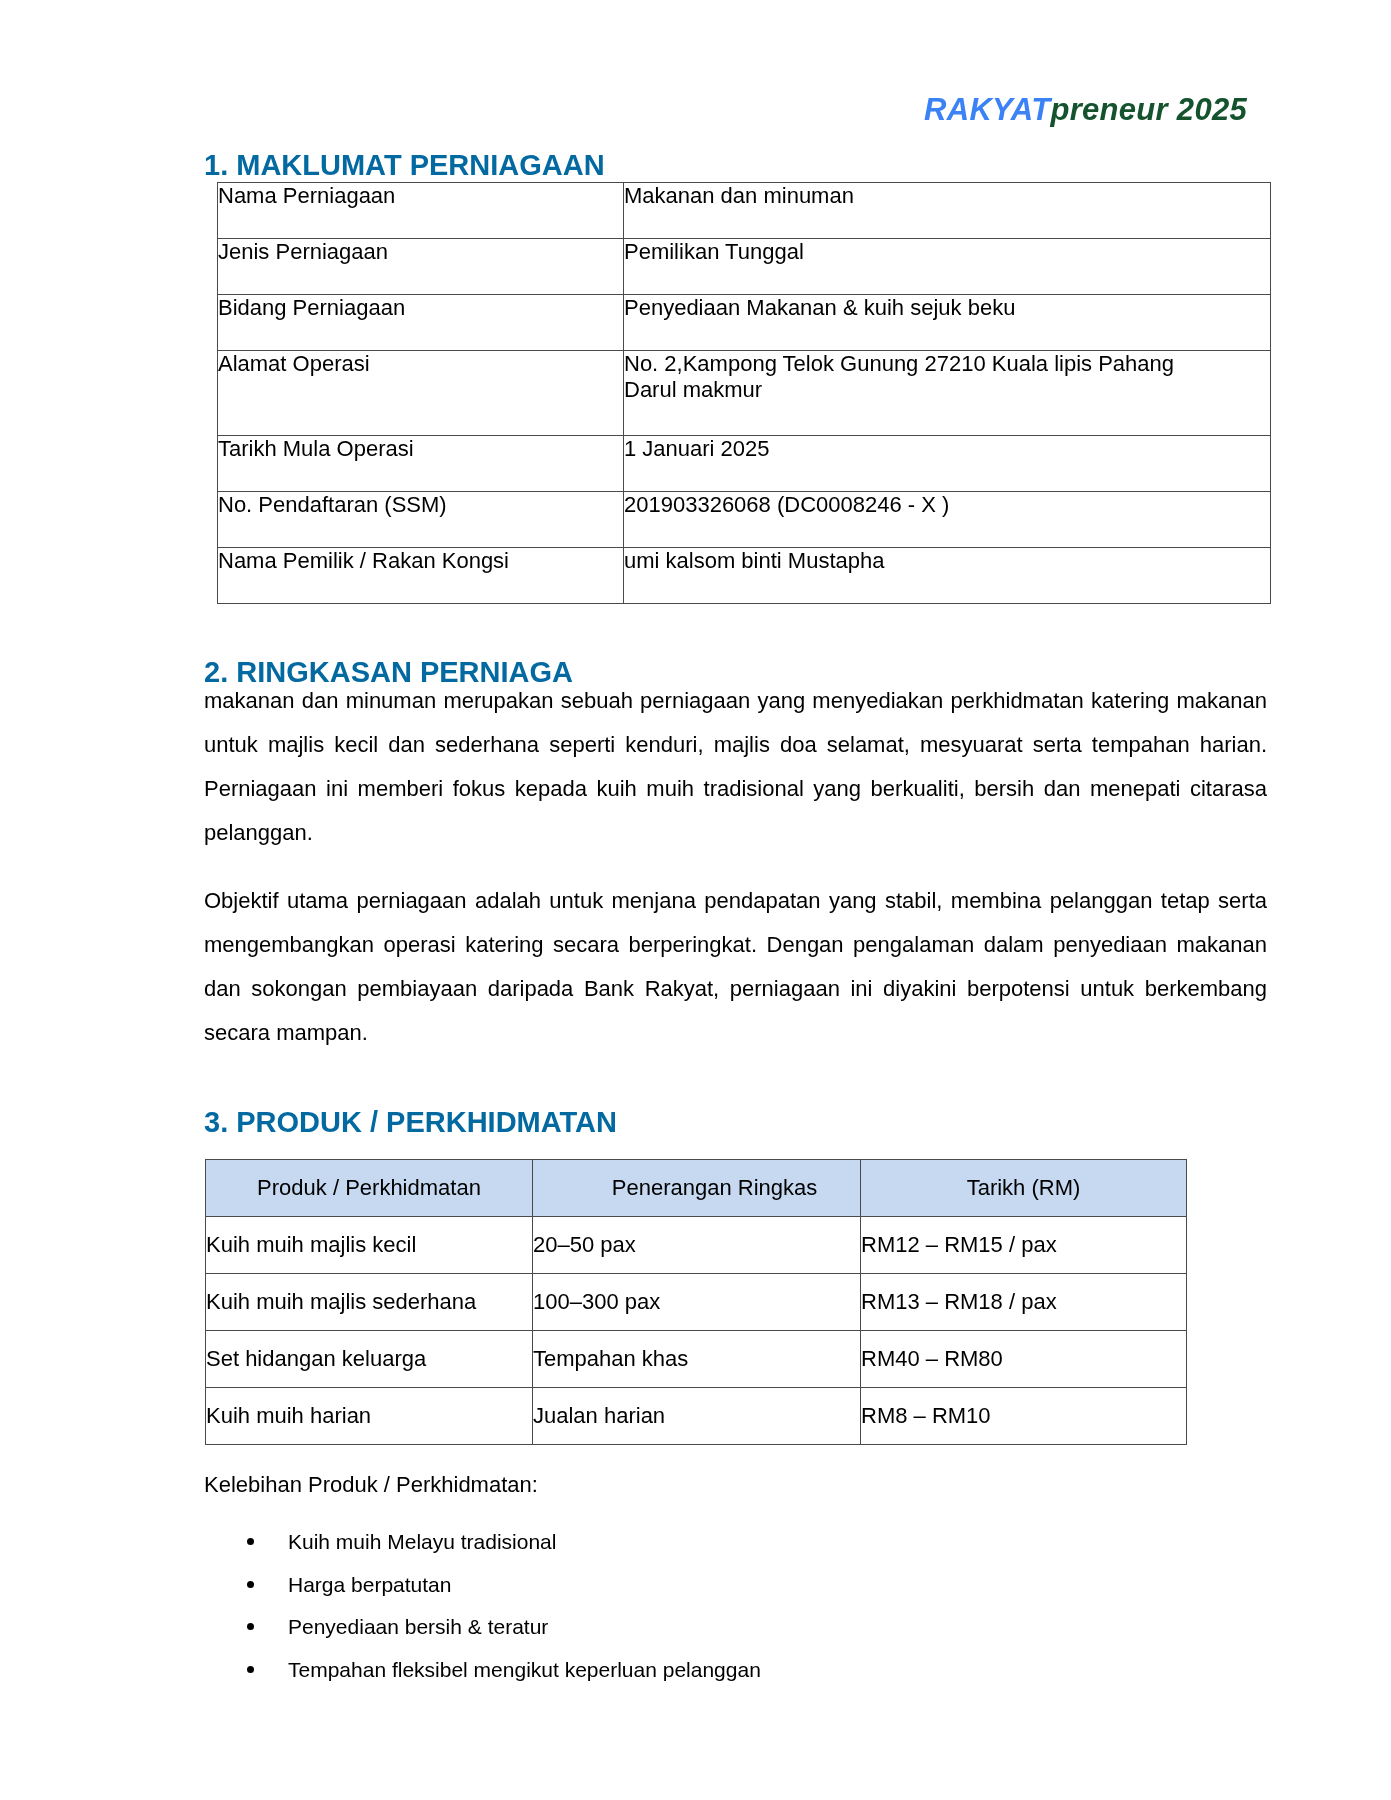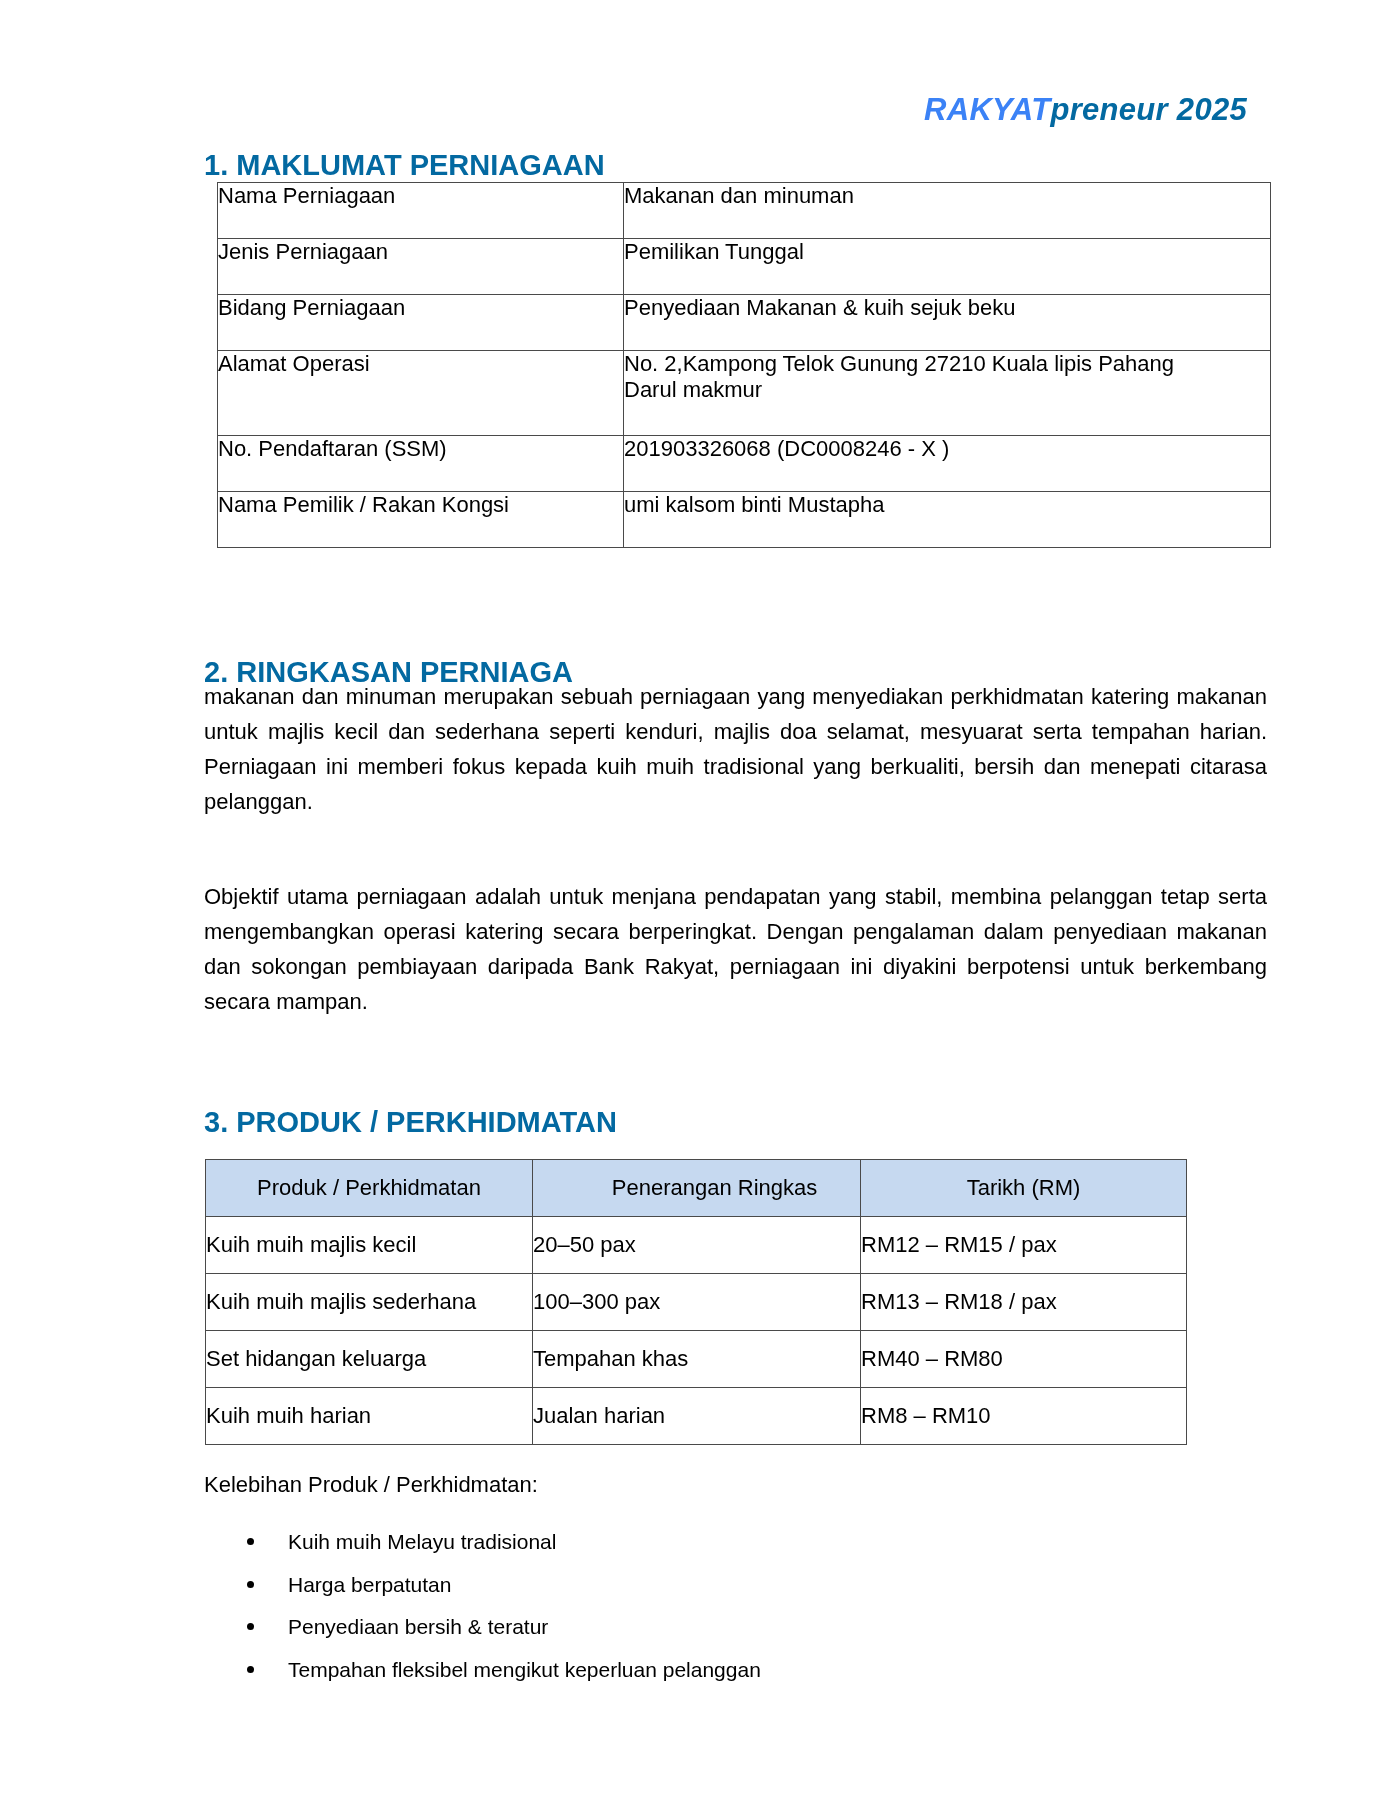--- a/index.html
+++ b/index.html
@@ -1,33 +1,33 @@
 <!DOCTYPE html>
 <html><head>
 <meta charset="utf-8">
 <style>
   html, body { margin:0; padding:0; background:#ffffff; }
   body { width:1391px; height:1800px; position:relative; overflow:hidden;
          font-family:"Liberation Sans", sans-serif; color:#000; }
   .abs { position:absolute; }
   .logo { right:144px; top:92px; font-size:31px; font-weight:bold; font-style:italic; white-space:nowrap; letter-spacing:0.3px; }
   .logo .rak { color:#3b82f6; }
-  .logo .pre { color:#0369a1; }
+  .logo .pre { color:#14532d; }
   .h { left:204px; font-size:29px; font-weight:bold; color:#0369a1; white-space:nowrap; }
   table { border-collapse:collapse; position:absolute; font-size:22px; }
   td, th { border:1.5px solid #4a4a4a; padding:0; vertical-align:top; font-weight:normal; }
   #t1 { left:217px; top:182px; width:1054px; }
   #t1 td { height:56px; padding-top:0; box-sizing:border-box; line-height:26px; }
   #t1 td.c1 { width:406px; }
   #t1 tr.tall td { height:85px; }
   #t3 { left:205px; top:1159px; width:982px; }
   #t3 th { background:#c6d9f0; height:57px; box-sizing:border-box; text-align:center; vertical-align:middle; }
   #t3 td { height:57px; box-sizing:border-box; vertical-align:middle; }
   #t3 .w1 { width:327px; } #t3 .w2 { width:328px;padding-left:36px; }
-  .para { left:204px; width:1063px; font-size:22px; line-height:35px; text-align:justify; }
+  .para { left:204px; width:1063px; font-size:22px; line-height:44px; text-align:justify; }
   .kel { left:204px; top:1472px; font-size:22px; }
   ul.bul { position:absolute; left:204px; top:1520px; margin:0; padding:0; list-style:none; font-size:21px; }
   ul.bul li { height:42.7px; line-height:43px; position:relative; padding-left:84px; white-space:nowrap; }
   ul.bul li .dot { position:absolute; left:43px; top:18px; width:7px; height:7px; border-radius:50%; background:#000; }
 </style>
 </head>
 <body>
 
 <div class="abs logo">
   <span class="rak">RAKYAT</span><span class="pre">preneur 2025</span>
@@ -48,20 +48,24 @@
   <tr>
     <td class="c1">Bidang Perniagaan</td>
     <td>Penyediaan Makanan &amp; kuih sejuk beku</td>
   </tr>
   <tr class="tall">
     <td class="c1">Alamat Operasi</td>
     <td>
       <div>No. 2,Kampong Telok Gunung 27210 Kuala lipis Pahang</div>
       <div>Darul makmur</div>
     </td>
+  </tr>
+  <tr>
+    <td class="c1">Tarikh Mula Operasi</td>
+    <td>1 Januari 2025</td>
   </tr>
   <tr>
     <td class="c1">No. Pendaftaran (SSM)</td>
     <td>201903326068 (DC0008246 - X )</td>
   </tr>
   <tr>
     <td class="c1">Nama Pemilik / Rakan Kongsi</td>
     <td>umi kalsom binti Mustapha</td>
   </tr>
 </tbody>

